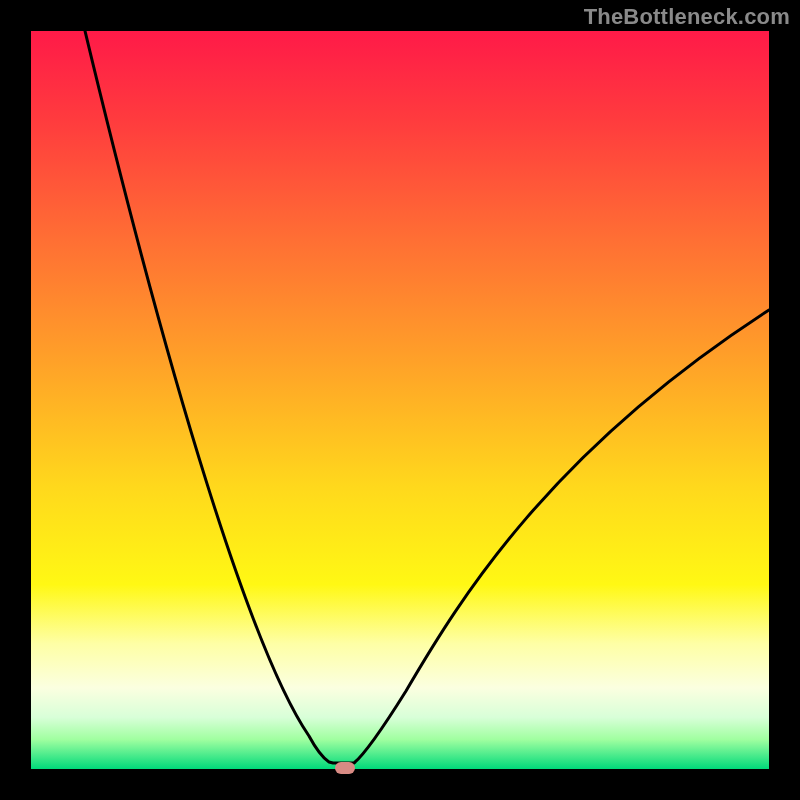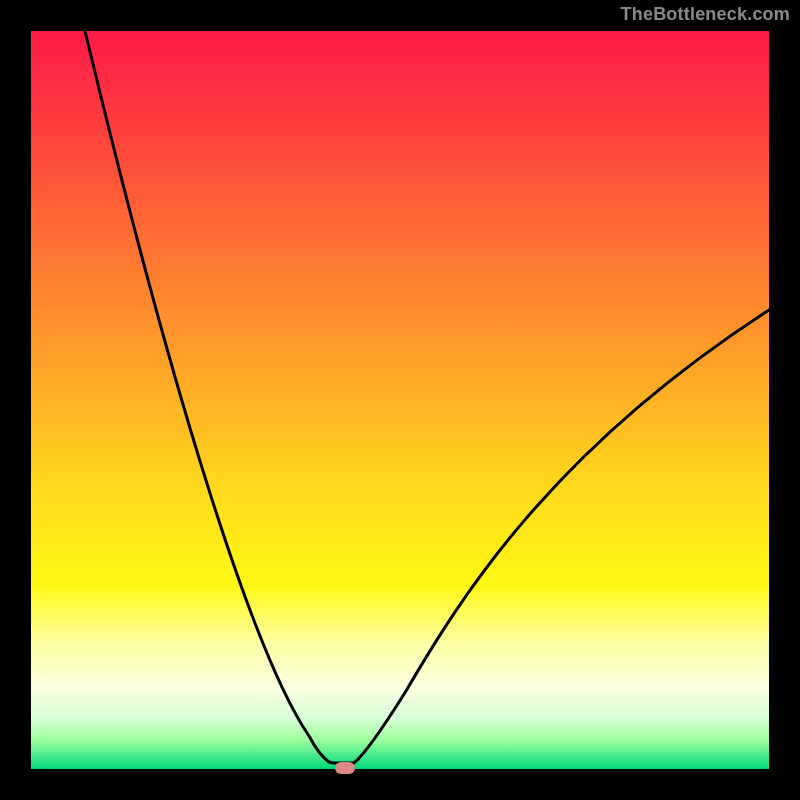--- a/index.html
+++ b/index.html
@@ -44,21 +44,21 @@
     left: 31px;
     width: 738px;
     height: 738px;
     pointer-events: none;
   }
   .watermark {
     position: absolute;
     top: 4px;
     right: 10px;
     font-family: Arial, Helvetica, sans-serif;
-    font-size: 18px;
+    font-size: 22px;
     font-weight: 600;
     color: #8a8a8a;
     letter-spacing: 0.2px;
   }
   .marker {
     position: absolute;
     width: 20px;
     height: 12px;
     border-radius: 6px;
     background: #d98b84;

